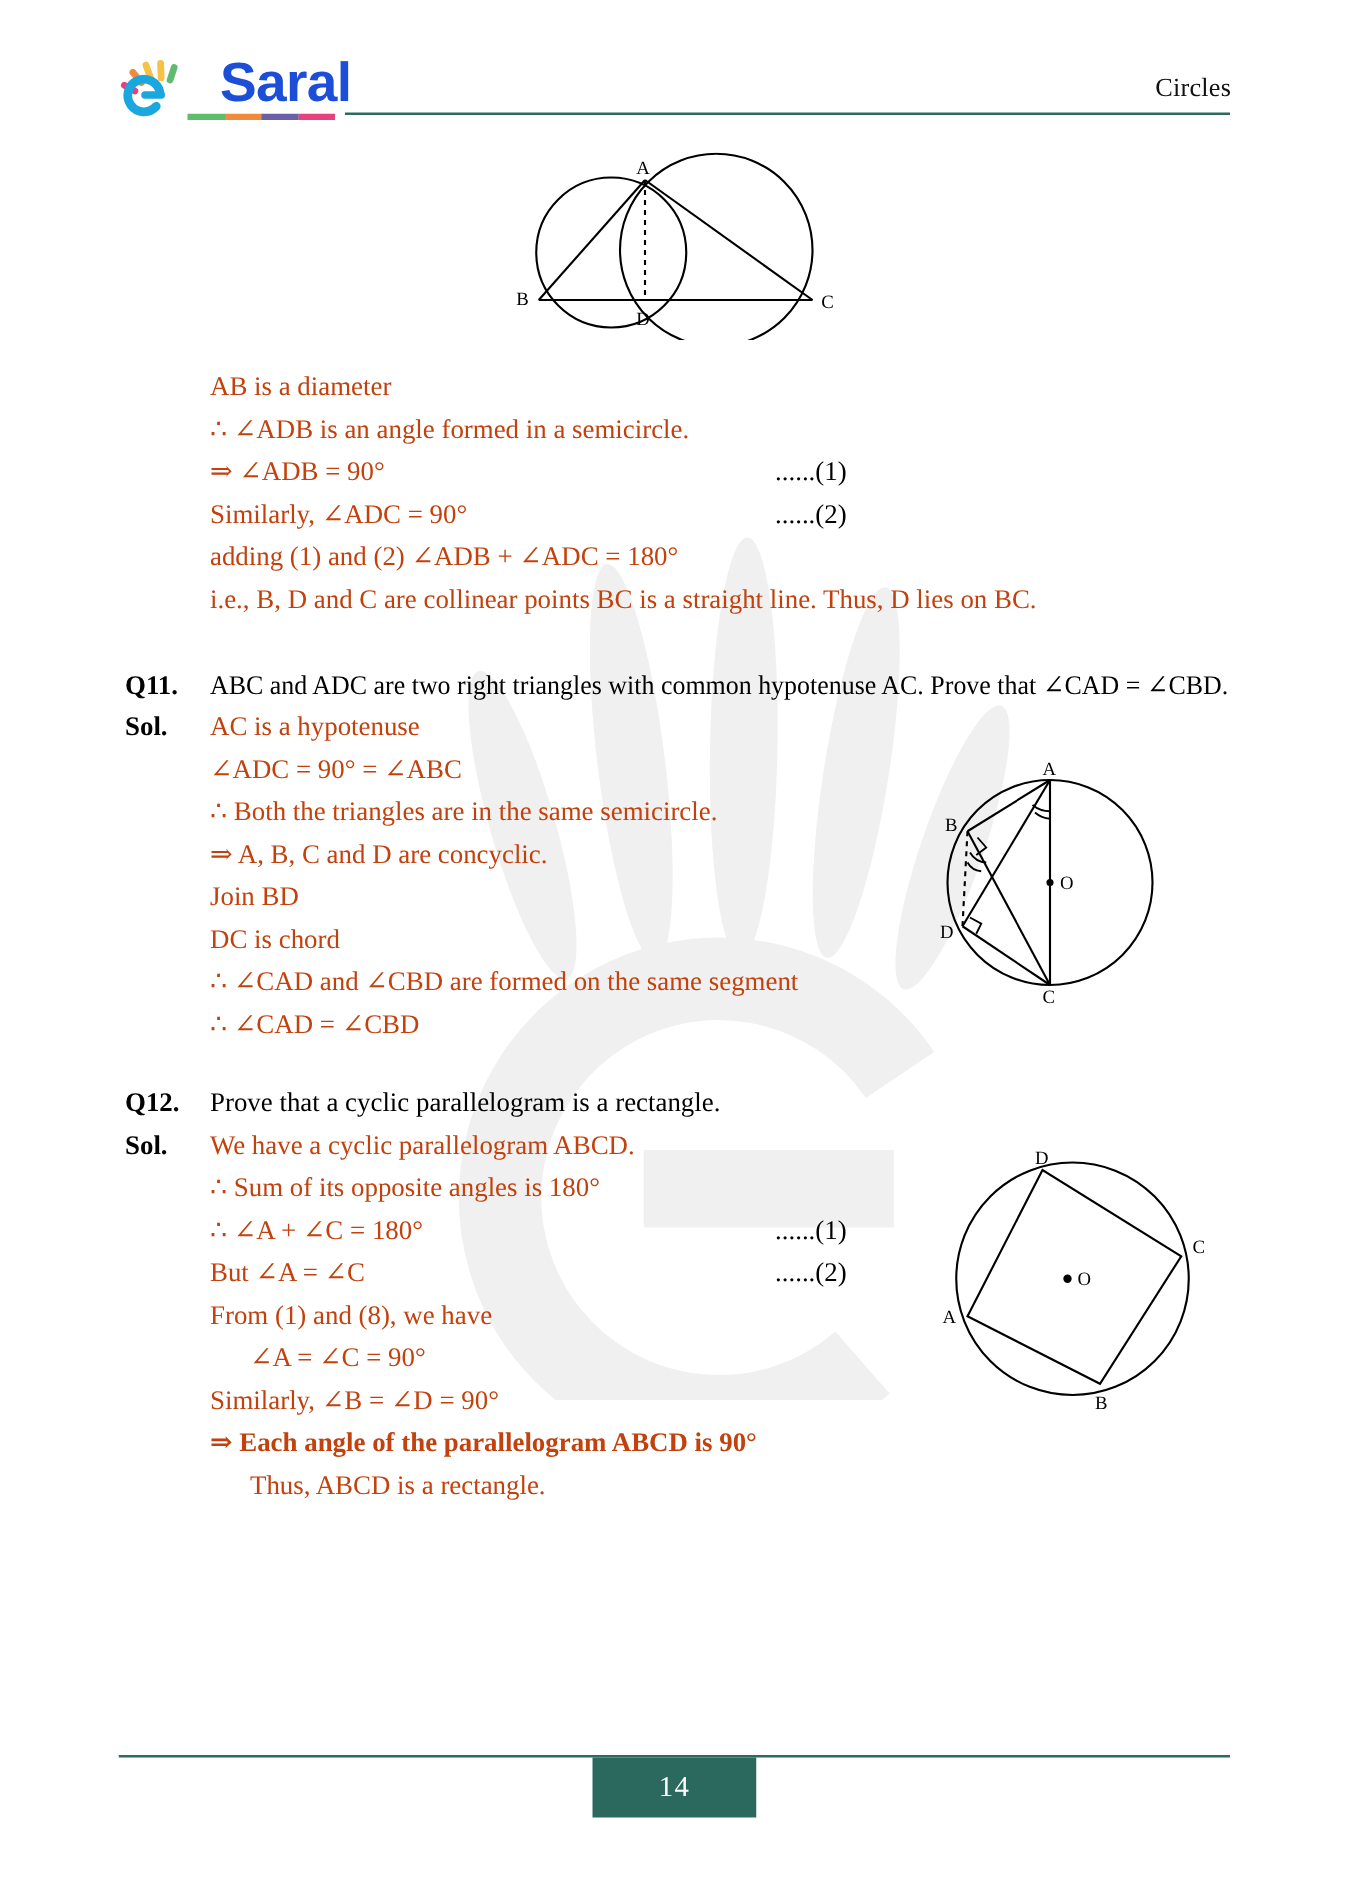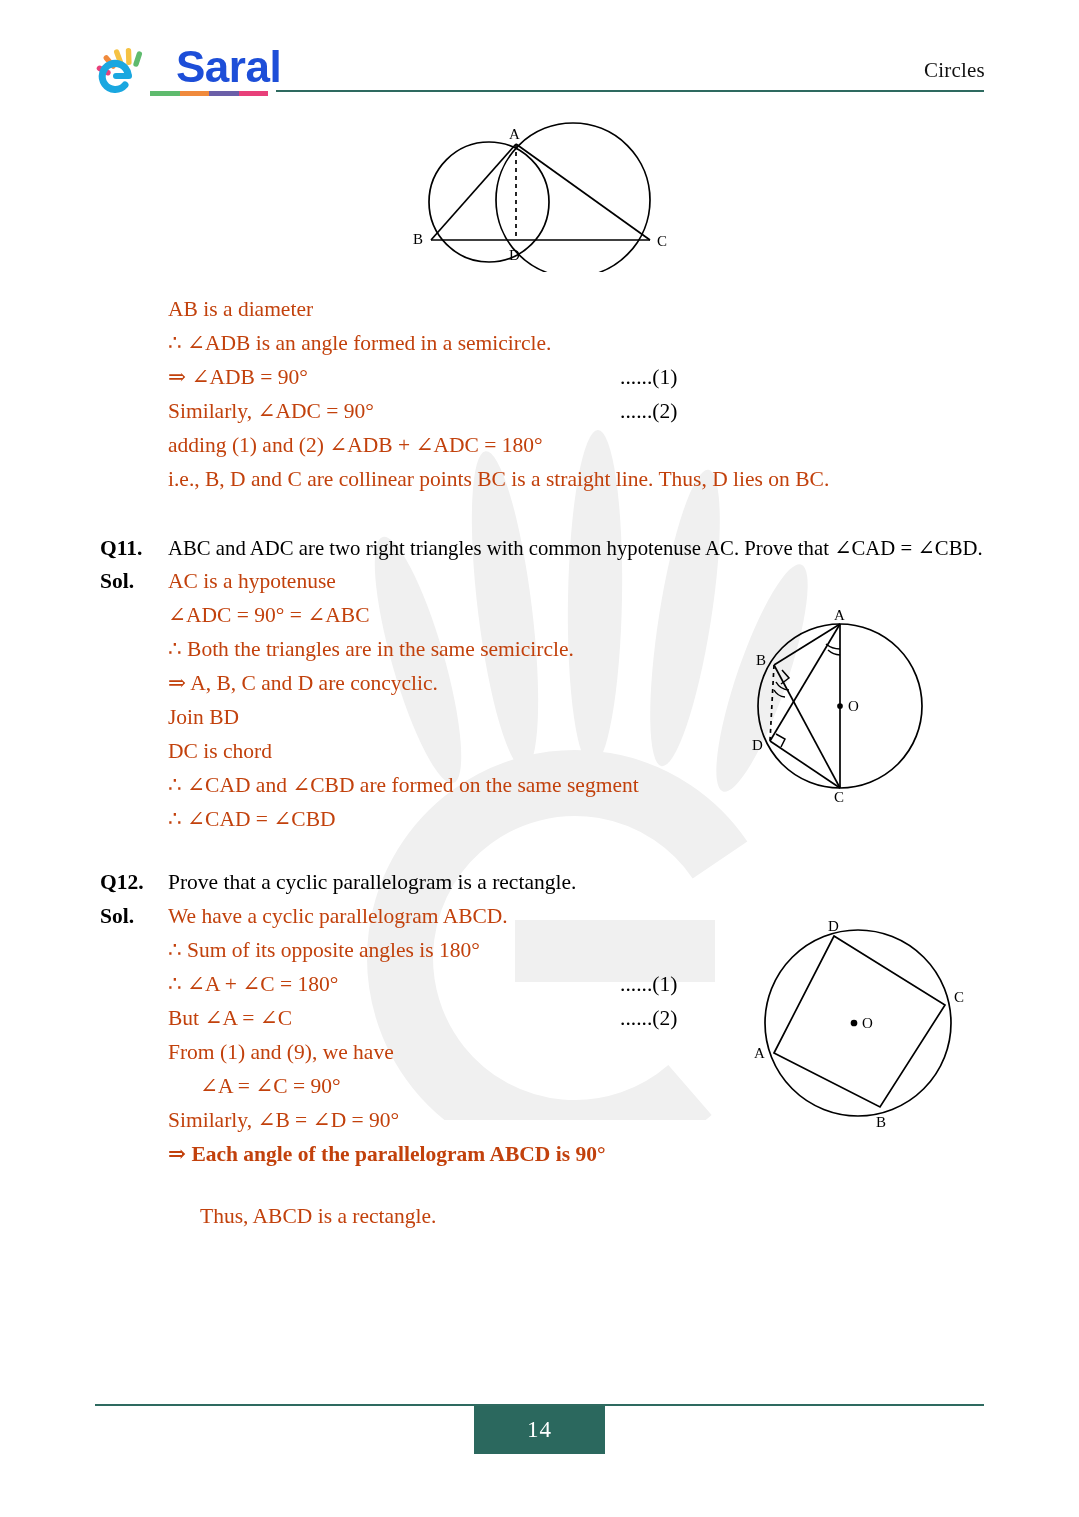--- a/index.html
+++ b/index.html
@@ -296,25 +296,25 @@
     <div class="qlabel" style="left:100px; top:869px;">Q12.</div>
     <div class="qtext" style="left:168px; top:869px;">Prove that a cyclic parallelogram is a rectangle.</div>
 
     <div class="qlabel" style="left:100px; top:903px;">Sol.</div>
     <div class="line" style="left:168px; top:903px;">We have a cyclic parallelogram ABCD.</div>
     <div class="line" style="left:168px; top:937px;">∴    Sum of its opposite angles is 180°</div>
     <div class="line" style="left:168px; top:971px;">∴    ∠A + ∠C = 180°</div>
     <div class="eqref" style="left:620px; top:971px;">......(1)</div>
     <div class="line" style="left:168px; top:1005px;">But ∠A = ∠C</div>
     <div class="eqref" style="left:620px; top:1005px;">......(2)</div>
-    <div class="line" style="left:168px; top:1039px;">From (1) and (9), we have</div>
+    <div class="line" style="left:168px; top:1039px;">From (1) and (8), we have</div>
     <div class="line" style="left:200px; top:1073px;">∠A = ∠C = 90°</div>
     <div class="line" style="left:168px; top:1107px;">Similarly, ∠B = ∠D = 90°</div>
     <div class="line" style="left:168px; top:1141px;font-weight:bold;">⇒   Each angle of the parallelogram ABCD is 90°</div>
-    <div class="line" style="left:200px; top:1175px;margin-top:28px;">Thus, ABCD is a rectangle.</div>
+    <div class="line" style="left:200px; top:1175px;">Thus, ABCD is a rectangle.</div>
 
     <div class="fig" style="left:748px; top:918px; width:230px; height:220px;">
       <svg width="230" height="220" viewBox="0 0 230 220" xmlns="http://www.w3.org/2000/svg">
         <g fill="none" stroke="#000" stroke-width="1.7">
           <circle cx="110" cy="105" r="93"></circle>
           <polygon points="26,135 132,189 197,87 86,18" stroke-width="1.7"></polygon>
           <circle cx="106" cy="105" r="2.5" fill="#000"></circle>
         </g>
         <g font-family="Liberation Serif, serif" font-size="15" fill="#000">
           <text x="80" y="13">D</text>

